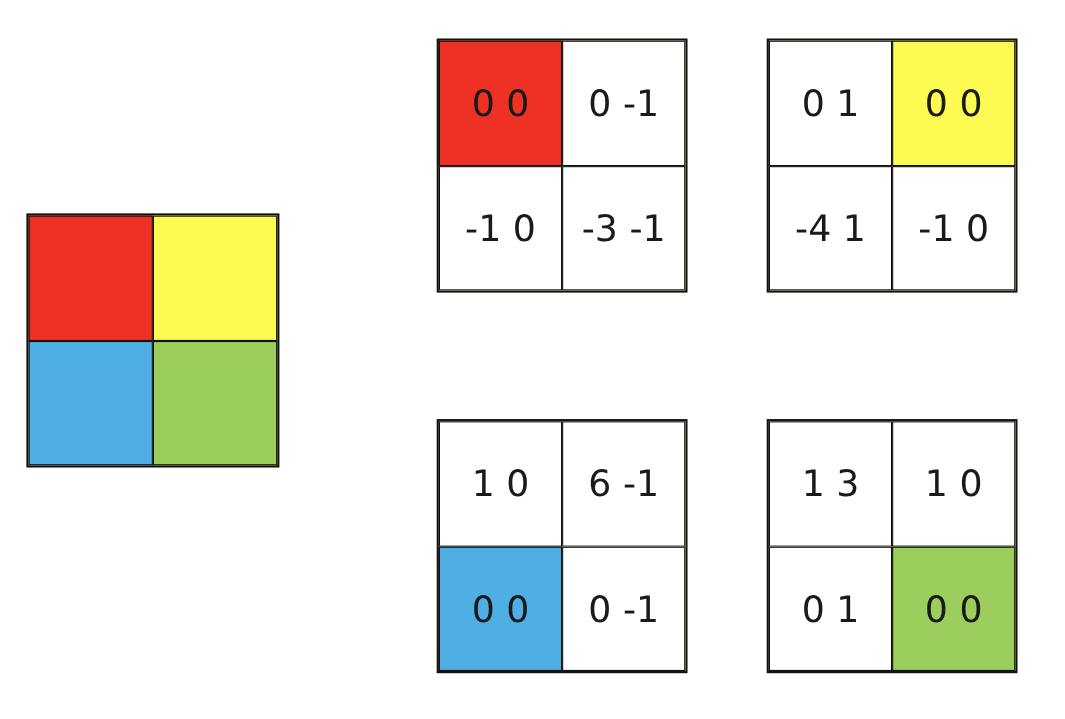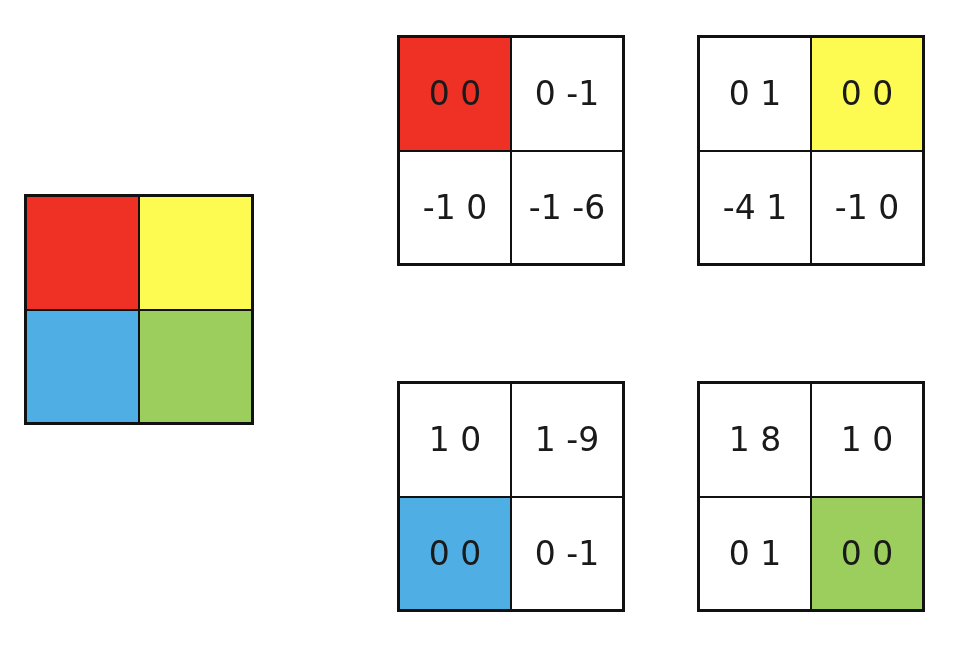--- a/index.html
+++ b/index.html
@@ -52,21 +52,21 @@
   <div class="cell" style="background-color: rgb(238, 49, 36);">
     <span class="cell-label">0 0</span>
   </div>
   <div class="cell">
     <span class="cell-label">0 -1</span>
   </div>
   <div class="cell">
     <span class="cell-label">-1 0</span>
   </div>
   <div class="cell">
-    <span class="cell-label">-1 -6</span>
+    <span class="cell-label">-3 -1</span>
   </div>
 </div>
 
 <div class="grid2 grid-yellow">
   <div class="cell">
     <span class="cell-label">0 1</span>
   </div>
   <div class="cell" style="background-color: rgb(253, 250, 82);">
     <span class="cell-label">0 0</span>
   </div>
@@ -76,33 +76,33 @@
   <div class="cell">
     <span class="cell-label">-1 0</span>
   </div>
 </div>
 
 <div class="grid2 grid-blue">
   <div class="cell">
     <span class="cell-label">1 0</span>
   </div>
   <div class="cell">
-    <span class="cell-label">1 -9</span>
+    <span class="cell-label">6 -1</span>
   </div>
   <div class="cell" style="background-color: rgb(79, 174, 227);">
     <span class="cell-label">0 0</span>
   </div>
   <div class="cell">
     <span class="cell-label">0 -1</span>
   </div>
 </div>
 
 <div class="grid2 grid-green">
   <div class="cell">
-    <span class="cell-label">1 8</span>
+    <span class="cell-label">1 3</span>
   </div>
   <div class="cell">
     <span class="cell-label">1 0</span>
   </div>
   <div class="cell">
     <span class="cell-label">0 1</span>
   </div>
   <div class="cell" style="background-color: rgb(155, 206, 92);">
     <span class="cell-label">0 0</span>
   </div>

